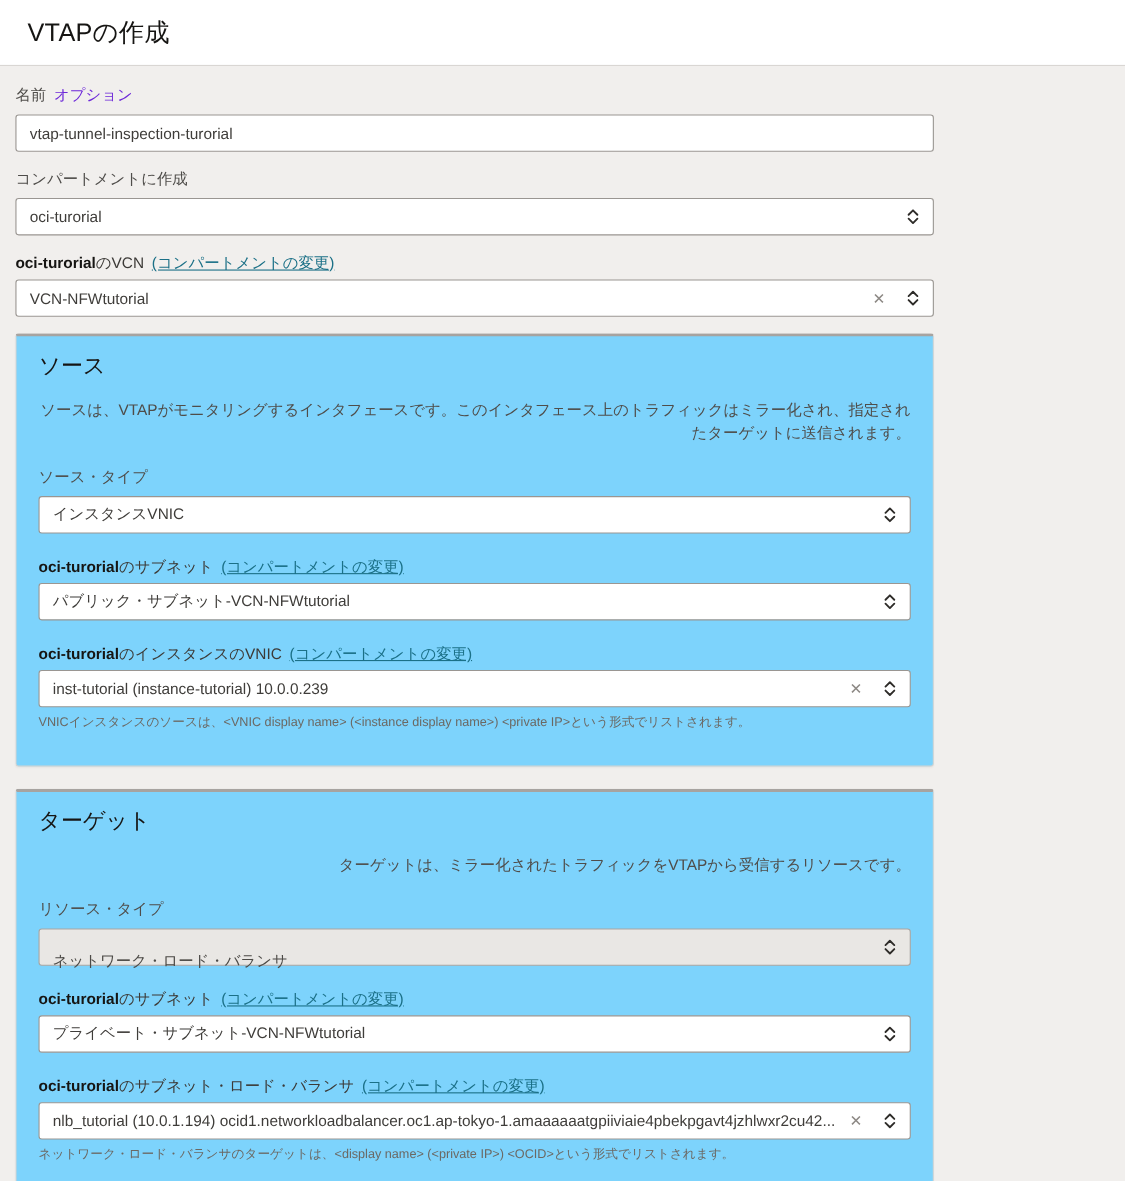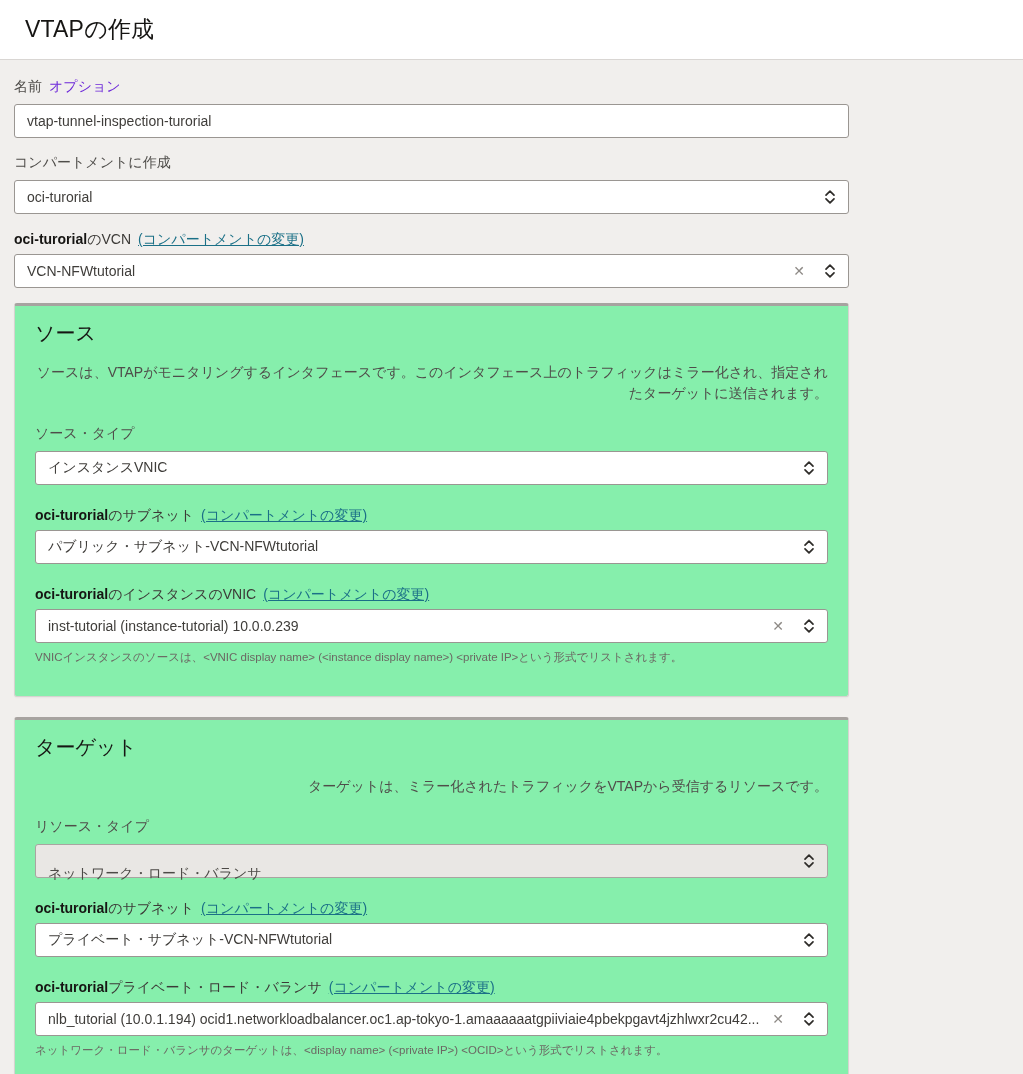--- a/index.html
+++ b/index.html
@@ -96,21 +96,21 @@
     position: absolute;
     right: 43px;
     top: 50%;
     transform: translateY(-50%);
     color: #8d8985;
     font-size: 14px;
     line-height: 14px;
     cursor: pointer;
   }
   .card {
-    background: #86efac;
+    background: #7dd3fc;
     border: 1px solid #d6d3d0;
     border-top: 3px solid #a7a3a0;
     border-radius: 3px;
     margin-top: 15px;
     padding: 12px 20px 32px 20px;
     box-shadow: 0 1px 2px rgba(0,0,0,0.04);
   }
   .section-title {
     font-size: 20px;
     font-weight: 400;
@@ -277,21 +277,21 @@
           <svg width="14" height="16" viewBox="0 0 14 16">
               <use href="#updown"></use>
             </svg>
         </span>
       </div>
     </div>
 
     <div class="field">
       <div class="label-row compound">
         <span>
-          <span class="bold-seg">oci-turorial</span><span class="rest-seg">プライベート・ロード・バランサ</span>
+          <span class="bold-seg">oci-turorial</span><span class="rest-seg">のサブネット・ロード・バランサ</span>
         </span>
         <a class="change-link">(コンパートメントの変更)</a>
       </div>
       <div class="select">
         <span class="value">nlb_tutorial (10.0.1.194) ocid1.networkloadbalancer.oc1.ap-tokyo-1.amaaaaaatgpiiviaie4pbekpgavt4jzhlwxr2cu42...</span>
         <span class="clear-x">✕</span>
         <span class="chevrons">
           <svg width="14" height="16" viewBox="0 0 14 16">
               <use href="#updown"></use>
             </svg>

